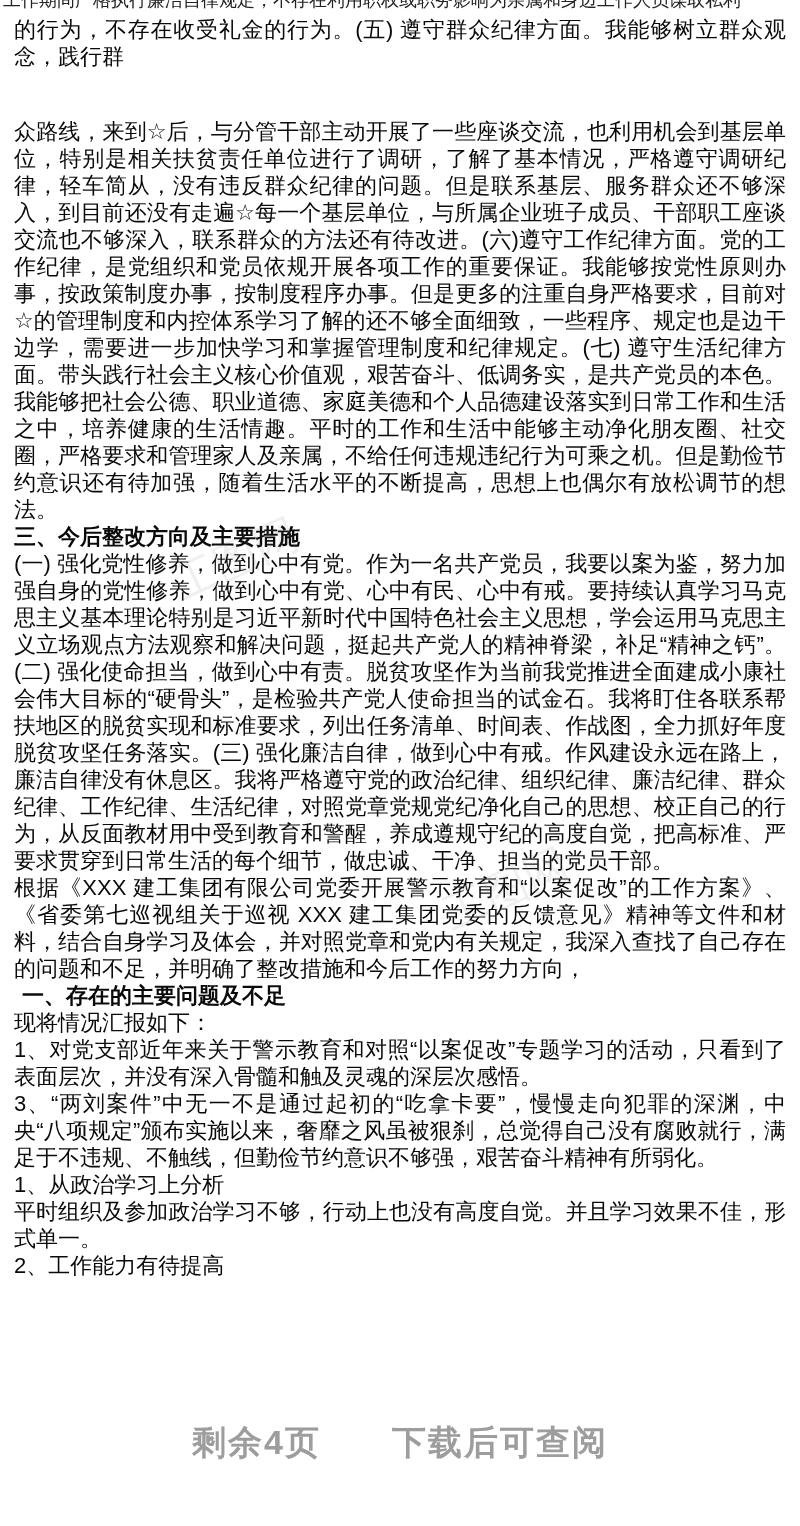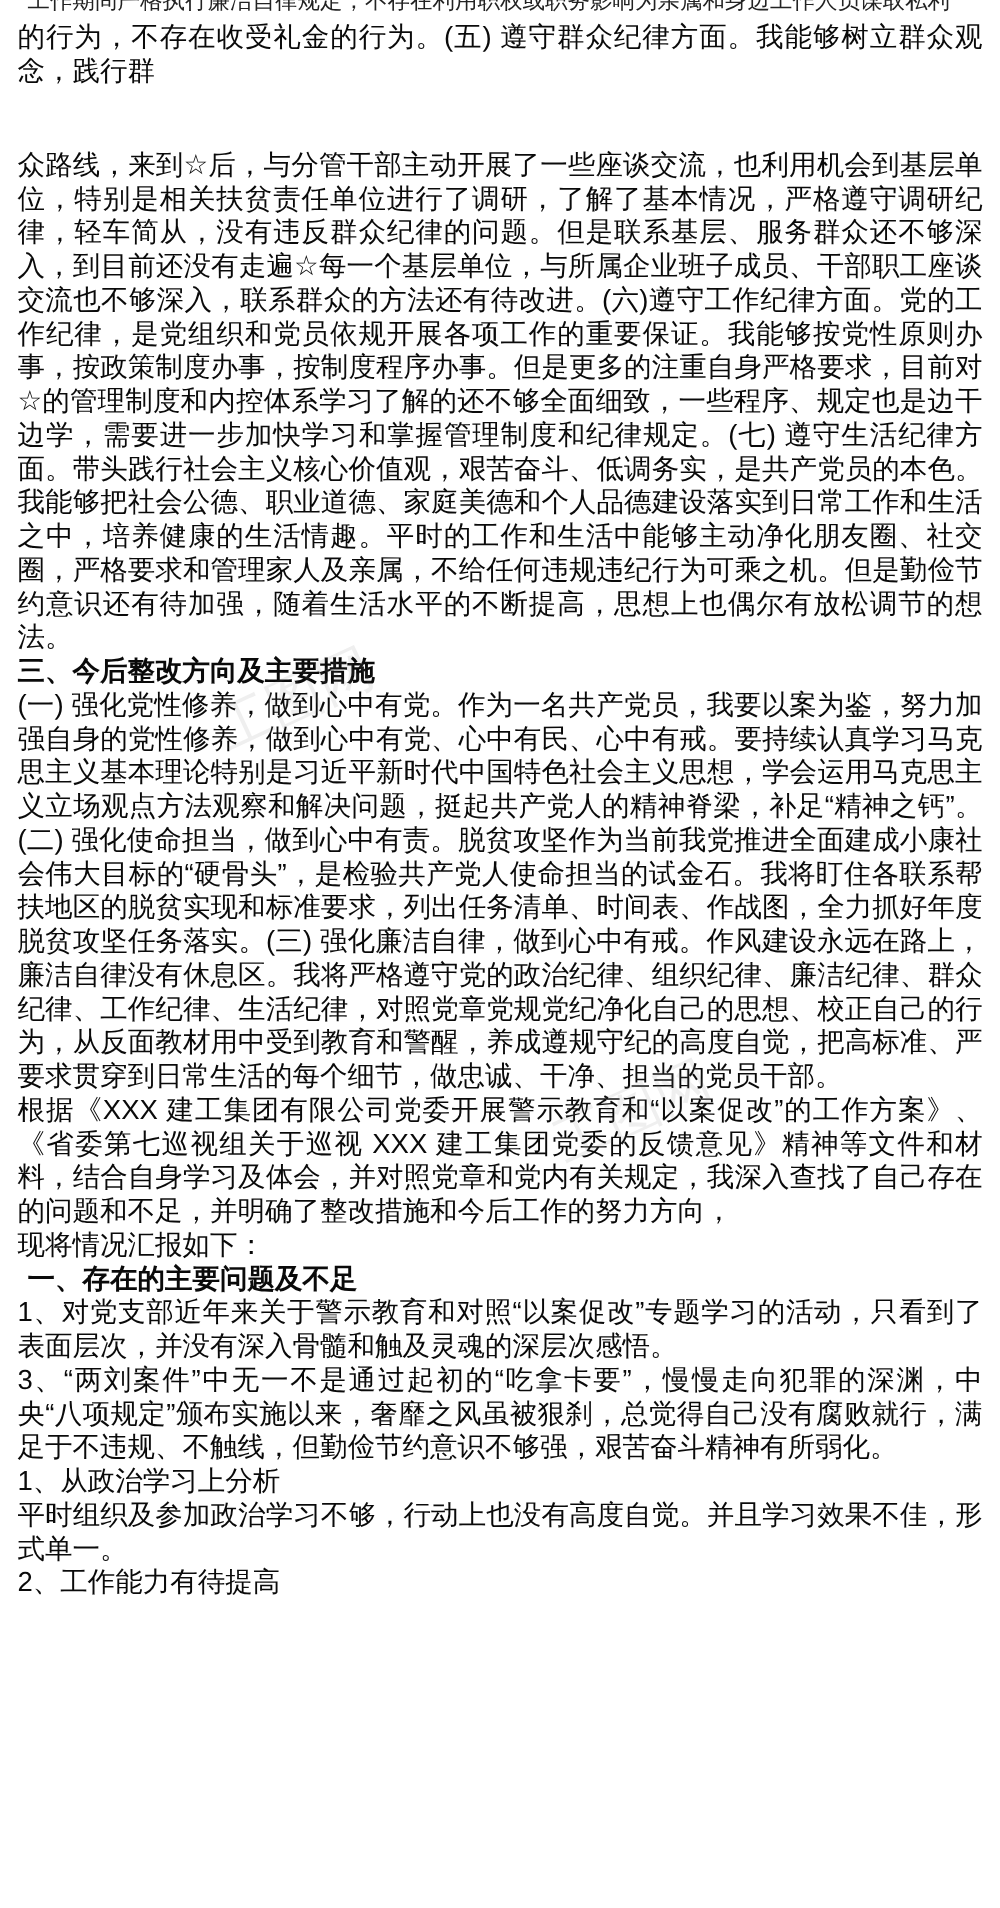--- a/index.html
+++ b/index.html
@@ -9,21 +9,20 @@
     height: 1526px;
     position: relative;
     overflow: hidden;
     font-family: "Liberation Sans", "DejaVu Sans", sans-serif;
     color: #0a0a0a;
   }
   .clip-wrap {
     height: 16px;
     overflow: hidden;
     padding: 0 3px;
-    margin-left: 19px;
   }
   .clip-line {
     margin-top: -13px;
     font-size: 18px;
     line-height: 27px;
     white-space: nowrap;
     color: #222;
   }
   .doc {
     padding: 0 14px;
@@ -65,26 +64,31 @@
   <div class="clip-wrap">
     <div class="clip-line">工作期间严格执行廉洁自律规定，不存在利用职权或职务影响为亲属和身边工作人员谋取私利</div>
   </div>
 
   <div id="doc-body" class="doc">
       <div class="para">的行为，不存在收受礼金的行为。(五) 遵守群众纪律方面。我能够树立群众观念，践行群</div>
       <div class="para gap">众路线，来到☆后，与分管干部主动开展了一些座谈交流，也利用机会到基层单位，特别是相关扶贫责任单位进行了调研，了解了基本情况，严格遵守调研纪律，轻车简从，没有违反群众纪律的问题。但是联系基层、服务群众还不够深入，到目前还没有走遍☆每一个基层单位，与所属企业班子成员、干部职工座谈交流也不够深入，联系群众的方法还有待改进。(六)遵守工作纪律方面。党的工作纪律，是党组织和党员依规开展各项工作的重要保证。我能够按党性原则办事，按政策制度办事，按制度程序办事。但是更多的注重自身严格要求，目前对☆的管理制度和内控体系学习了解的还不够全面细致，一些程序、规定也是边干边学，需要进一步加快学习和掌握管理制度和纪律规定。(七) 遵守生活纪律方面。带头践行社会主义核心价值观，艰苦奋斗、低调务实，是共产党员的本色。我能够把社会公德、职业道德、家庭美德和个人品德建设落实到日常工作和生活之中，培养健康的生活情趣。平时的工作和生活中能够主动净化朋友圈、社交圈，严格要求和管理家人及亲属，不给任何违规违纪行为可乘之机。但是勤俭节约意识还有待加强，随着生活水平的不断提高，思想上也偶尔有放松调节的想法。</div>
       <div class="para bold">三、今后整改方向及主要措施</div>
       <div class="para">(一) 强化党性修养，做到心中有党。作为一名共产党员，我要以案为鉴，努力加强自身的党性修养，做到心中有党、心中有民、心中有戒。要持续认真学习马克思主义基本理论特别是习近平新时代中国特色社会主义思想，学会运用马克思主义立场观点方法观察和解决问题，挺起共产党人的精神脊梁，补足“精神之钙”。(二) 强化使命担当，做到心中有责。脱贫攻坚作为当前我党推进全面建成小康社会伟大目标的“硬骨头”，是检验共产党人使命担当的试金石。我将盯住各联系帮扶地区的脱贫实现和标准要求，列出任务清单、时间表、作战图，全力抓好年度脱贫攻坚任务落实。(三) 强化廉洁自律，做到心中有戒。作风建设永远在路上，廉洁自律没有休息区。我将严格遵守党的政治纪律、组织纪律、廉洁纪律、群众纪律、工作纪律、生活纪律，对照党章党规党纪净化自己的思想、校正自己的行为，从反面教材用中受到教育和警醒，养成遵规守纪的高度自觉，把高标准、严要求贯穿到日常生活的每个细节，做忠诚、干净、担当的党员干部。</div>
       <div class="para">根据《XXX 建工集团有限公司党委开展警示教育和“以案促改”的工作方案》、《省委第七巡视组关于巡视 XXX 建工集团党委的反馈意见》精神等文件和材料，结合自身学习及体会，并对照党章和党内有关规定，我深入查找了自己存在的问题和不足，并明确了整改措施和今后工作的努力方向，</div>
+      <div class="para bold indent">一、存在的主要问题及不足</div>
       <div class="para">现将情况汇报如下：</div>
-      <div class="para bold indent">一、存在的主要问题及不足</div>
       <div class="para">1、对党支部近年来关于警示教育和对照“以案促改”专题学习的活动，只看到了表面层次，并没有深入骨髓和触及灵魂的深层次感悟。</div>
       <div class="para">3、“两刘案件”中无一不是通过起初的“吃拿卡要”，慢慢走向犯罪的深渊，中央“八项规定”颁布实施以来，奢靡之风虽被狠刹，总觉得自己没有腐败就行，满足于不违规、不触线，但勤俭节约意识不够强，艰苦奋斗精神有所弱化。</div>
       <div class="para">1、从政治学习上分析</div>
       <div class="para">平时组织及参加政治学习不够，行动上也没有高度自觉。并且学习效果不佳，形式单一。</div>
       <div class="para">2、工作能力有待提高</div>
     </div>
 
   <div class="watermark wm1">工图网</div>
   <div class="watermark wm2">工图网</div>
 
+  <div class="footer">
+    <span>剩余4页</span>
+    <span class="footer-gap"></span>
+    <span>下载后可查阅</span>
+  </div>
 
 </div>
 
 </body></html>

